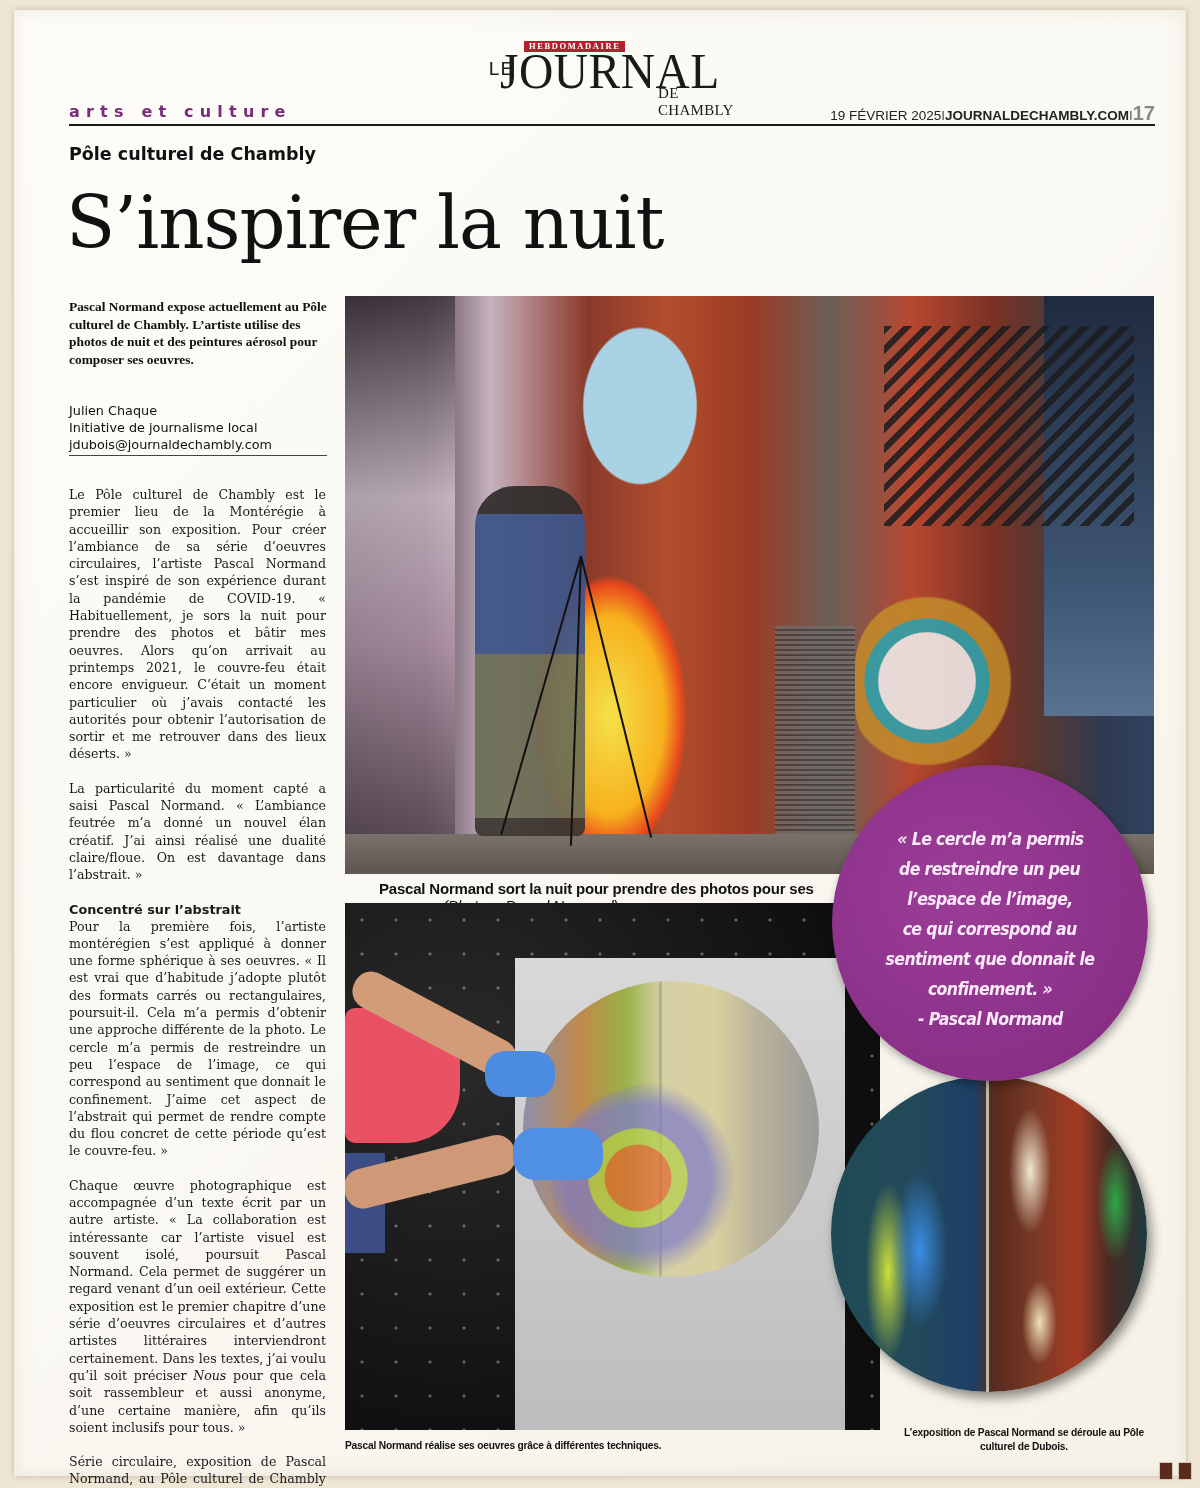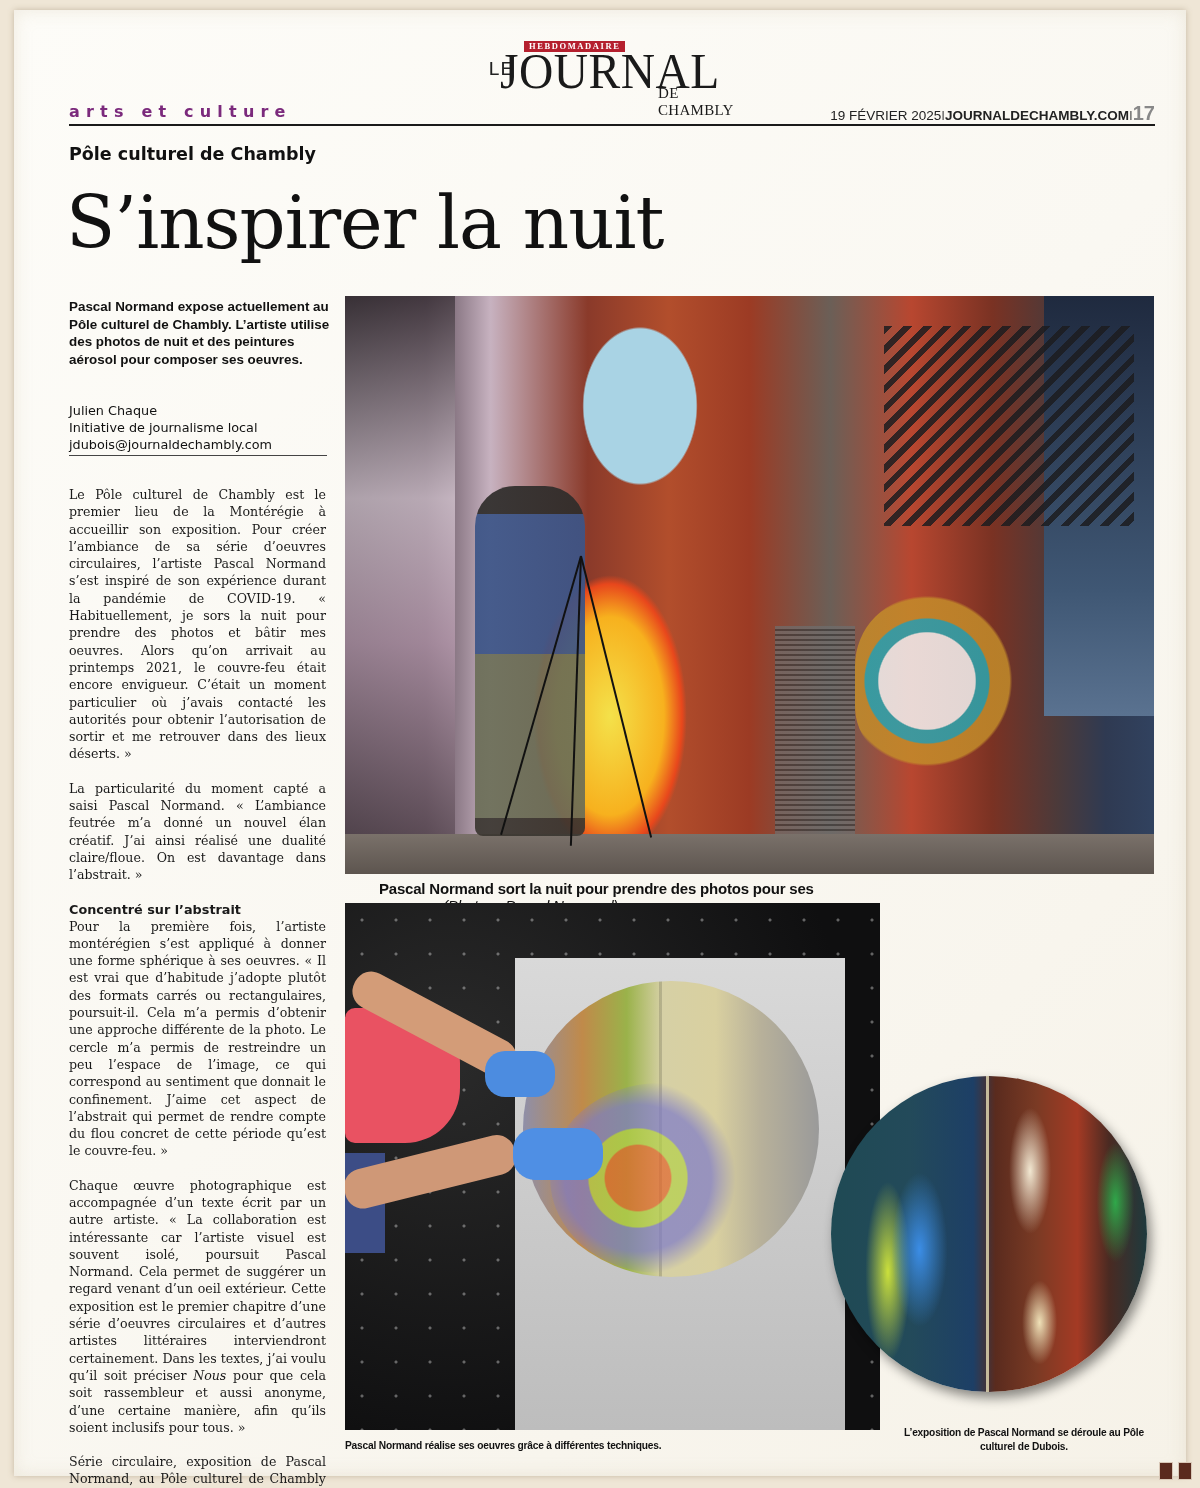--- a/index.html
+++ b/index.html
@@ -24,21 +24,21 @@
   .section-bar { position: absolute; left: 55px; top: 92px; width: 1086px; height: 24px; border-bottom: 2px solid #1a1a1a; }
   .section-label { position: absolute; left: 0; top: 0; font-family: "DejaVu Sans", sans-serif; font-weight: bold; font-size: 16px; color: #7b2a7c; letter-spacing: 6.2px; }
   .issue-info { position: absolute; right: 0; top: 0; font-family: "Liberation Sans", sans-serif; font-size: 13.5px; color: #222; display: flex; align-items: baseline; }
   .issue-info .site { font-weight: bold; }
   .issue-info .sep { color: #555; }
   .issue-info .pagenum { font-weight: bold; font-size: 20px; color: #888; }
 
   .kicker { position: absolute; left: 55px; top: 134px; font-family: "DejaVu Sans", sans-serif; font-weight: bold; font-size: 17.5px; color: #111; }
   .headline { position: absolute; left: 52px; top: 168px; font-family: "DejaVu Serif", serif; font-size: 72px; color: #111; letter-spacing: -1px; line-height: 90px; font-weight: normal; }
 
-  .lede { position: absolute; left: 55px; top: 288px; width: 262px; font-family: Liberation Sans, sans-serif; font-weight: bold; font-size: 13.4px; line-height: 17.5px; color: #111; }
+  .lede { position: absolute; left: 55px; top: 288px; width: 262px; font-family: Liberation Serif, serif; font-weight: bold; font-size: 13.4px; line-height: 17.5px; color: #111; }
   .byline { position: absolute; left: 55px; top: 392px; width: 258px; font-family: "DejaVu Sans", sans-serif; font-size: 12.8px; line-height: 17px; color: #111; border-bottom: 1.5px solid #444; padding-bottom: 2px; }
   .byline div { white-space: nowrap; }
 
   .body-col { position: absolute; left: 55px; top: 476px; width: 257px; font-family: "DejaVu Serif", serif; font-size: 12.6px; line-height: 17.3px; color: #1a1a1a; text-align: justify; }
   .body-col p { margin-bottom: 17px; hyphens: auto; }
   .body-col h3 { font-family: "DejaVu Sans", sans-serif; font-weight: bold; font-size: 12.8px; line-height: 17px; margin-top: 0; }
 
   
   .photo1 { position: absolute; left: 331px; top: 286px; width: 809px; height: 578px; overflow: hidden;
     background:
@@ -175,18 +175,27 @@
     <div class="sleeve"></div>
     <div class="arm2"></div>
     <div class="can"></div>
     <div class="glove2"></div>
   </div>
   <div class="cap2">Pascal Normand réalise ses oeuvres grâce à différentes techniques.</div>
 
   <div class="painting"></div>
   <div class="cap3">L’exposition de Pascal Normand se déroule au Pôle culturel de Dubois.</div>
 
+  <div class="quote-circle">
+    <div class="line">« Le cercle m’a permis</div>
+    <div class="line">de restreindre un peu</div>
+    <div class="line">l’espace de l’image,</div>
+    <div class="line">ce qui correspond au</div>
+    <div class="line">sentiment que donnait le</div>
+    <div class="line">confinement. »</div>
+    <div class="line">- Pascal Normand</div>
+  </div>
 </div>
 
 <div class="corner-marks">
   <span></span>
   <span></span>
 </div>
 
 </body></html>

